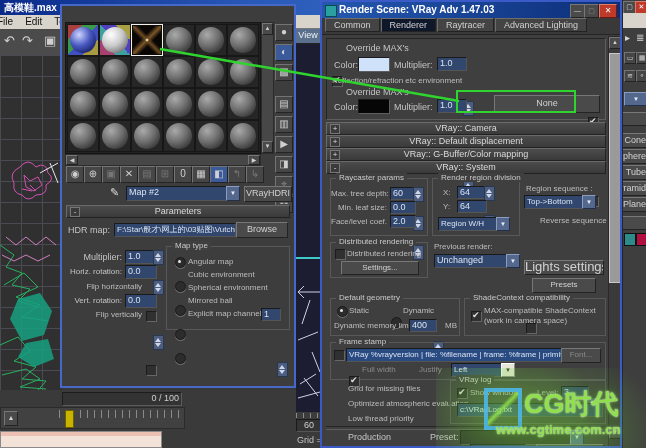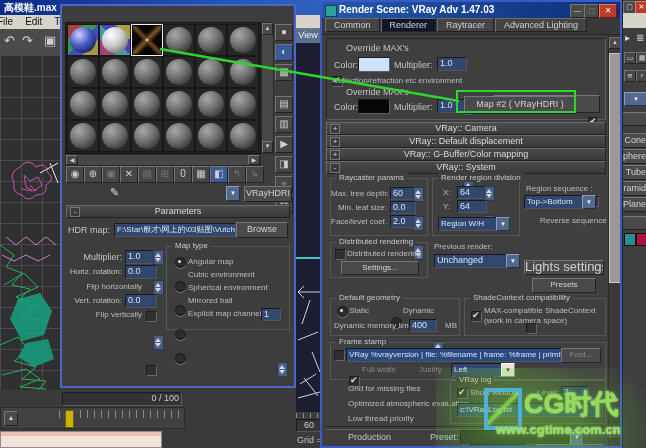--- a/index.html
+++ b/index.html
@@ -212,20 +212,23 @@
     <div class="abs icon16" style="left:58px;top:160px;">✕</div>
     <div class="abs icon16" style="left:76px;top:160px;color:#777;">▤</div>
     <div class="abs icon16" style="left:94px;top:160px;color:#777;">⊞</div>
     <div class="abs icon16" style="left:112px;top:160px;">0</div>
     <div class="abs icon16" style="left:130px;top:160px;">▦</div>
     <div class="abs icon16" style="left:148px;top:160px;background:#3a5a9a;">◧</div>
     <div class="abs icon16" style="left:166px;top:160px;color:#777;">↰</div>
     <div class="abs icon16" style="left:184px;top:160px;color:#777;">↳</div>
 
     <span class="abs" style="left:48px;top:180px;font-size:11px;color:#d8d8d8;">✎</span>
+    <div class="abs field" style="left:64px;top:180px;width:98px;height:13px;">
+      <span>Map #2</span>
+    </div>
     <div class="abs ddbtn" style="left:164px;top:180px;height:13px;line-height:13px;">▼</div>
     <div class="abs btn" style="left:182px;top:180px;width:46px;height:14px;line-height:13px;">
       <span>VRayHDRI</span>
     </div>
 
     <div class="abs rollbar" style="left:4px;top:199px;width:222px;height:11px;">
       <div class="sign">-</div>
       <span>Parameters</span>
     </div>
 
@@ -304,21 +307,20 @@
     <div class="abs cb on" style="left:266px;top:56px;"></div>
 
     <span class="abs lbl8" style="left:10px;top:74px;">Reflection/refraction etc environment</span>
     <div class="abs cb on" style="left:10px;top:85px;"></div>
     <span class="abs lbl" style="left:24px;top:85px;">Override MAX's</span>
     <span class="abs lbl" style="left:12px;top:100px;">Color:</span>
     <div class="abs" style="left:36px;top:97px;width:30px;height:13px;background:#060606;border:1px solid;border-color:#1a1a1a #5e5e5e #5e5e5e #1a1a1a;"></div>
     <span class="abs lbl" style="left:72px;top:100px;">Multiplier:</span>
     <div class="abs field" style="left:115px;top:97px;width:24px;height:12px;"><span>1.0</span></div>
     <div class="abs spin" style="left:141px;top:97px;"></div>
-    <div class="abs btn" style="left:142px;top:94px;width:110px;height:16px;line-height:15px;"><span>Map #2 ( VRayHDRI )</span></div>
     <div class="abs cb on" style="left:266px;top:98px;"></div>
 
     <div class="abs rollbar" style="left:4px;top:120px;width:278px;height:11px;">
       <div class="sign">+</div>
       <span>VRay:: Camera</span></div>
     <div class="abs rollbar" style="left:4px;top:133px;width:278px;height:11px;">
       <div class="sign">+</div>
       <span>VRay:: Default displacement</span></div>
     <div class="abs rollbar" style="left:4px;top:146px;width:278px;height:11px;">
       <div class="sign">+</div>

